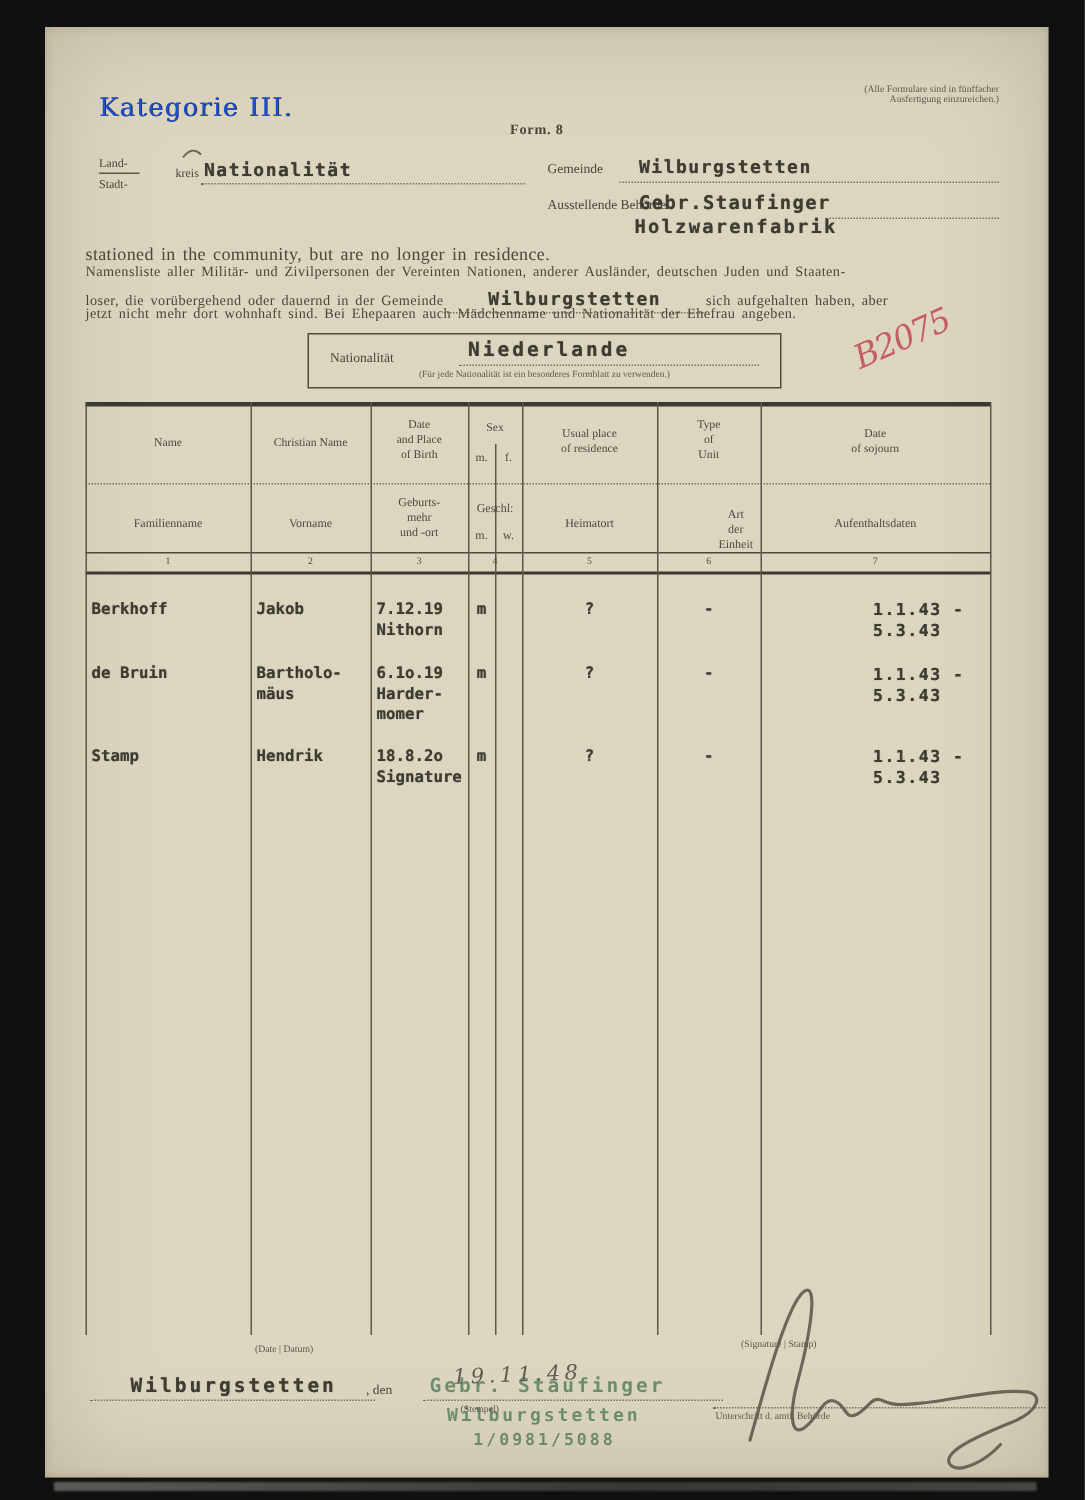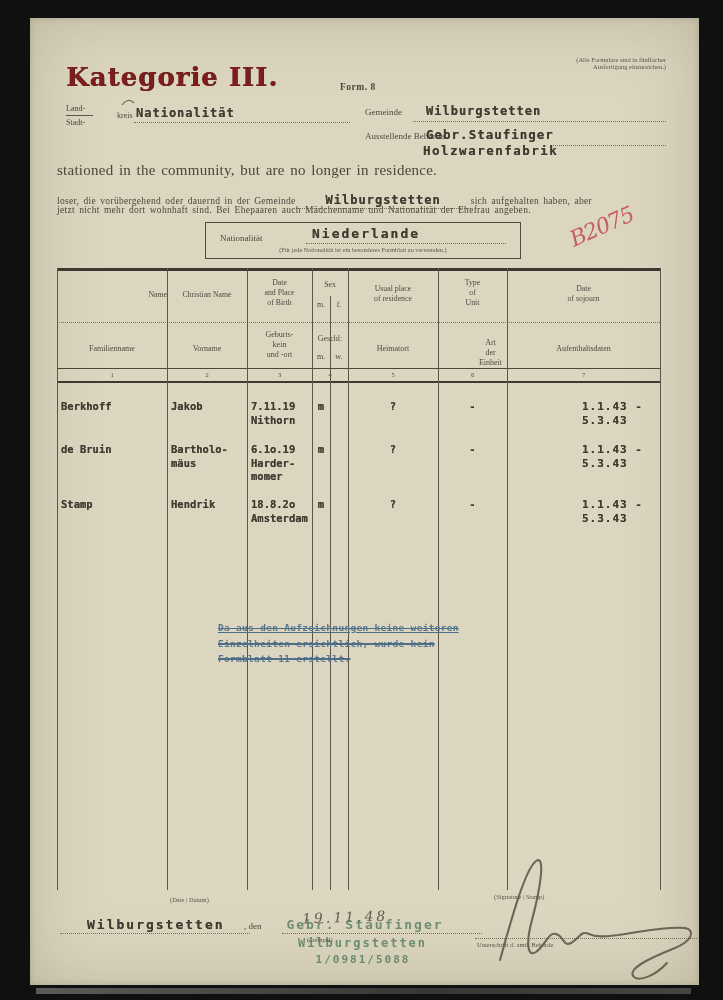--- a/index.html
+++ b/index.html
@@ -6,22 +6,22 @@
   *{box-sizing:border-box;}
   .stage{position:relative;width:723px;height:1000px;background:#101010;font-family:"Liberation Serif",serif;}
   .paper{position:absolute;left:30px;top:18px;width:669px;height:967px;background:#dcd6c1;
          box-shadow:inset 0 0 70px rgba(110,100,70,.28), inset 0 0 6px rgba(90,80,60,.25);
          overflow:hidden;color:#444034;}
   .abs{position:absolute;}
   .serif{font-family:"Liberation Serif",serif;color:#4a463a;}
   .typed{font-family:"DejaVu Sans Mono",monospace;font-weight:bold;color:#3e3b31;
          text-shadow:0 0 .6px rgba(62,59,49,.75);}
   .dottedline{border-bottom:1px dotted #776f5c;height:1px;}
-  .heading{font-family:"DejaVu Serif",serif;font-weight:bold;font-size:26px;letter-spacing:1px;
-           color:#7f1d1d;text-shadow:.5px 0 0 #2e2b24;}
+  .heading{font-family:"DejaVu Serif",serif;font-weight:normal;font-size:17px;letter-spacing:1px;
+           color:#1d4ed8;text-shadow:.5px 0 0 #2e2b24;}
   .small{font-size:6.5px;color:#5a564a;}
   .vline{position:absolute;width:1px;background:#5a564c;}
   .hline{position:absolute;height:1px;background:#4c4839;}
   .cell{position:absolute;text-align:center;line-height:10px;font-size:7.8px;color:#4d4940;}
   .bodycell{position:absolute;font-size:10.5px;line-height:13.5px;white-space:pre-line;}
   .note-struck{font-family:"DejaVu Sans Mono",monospace;font-weight:bold;font-size:9.5px;
                line-height:15.5px;color:#58788f;letter-spacing:.3px;white-space:nowrap;}
   .strike{text-decoration:line-through;text-decoration-thickness:1.6px;text-decoration-color:#4d6e86;}
   .strike-u{text-decoration:underline line-through;text-decoration-thickness:1.4px;text-decoration-color:#4d6e86;}
   .stamp-green{font-family:"DejaVu Sans Mono",monospace;font-weight:bold;color:#14532d;
@@ -53,21 +53,22 @@
     <div class="abs typed" style="left:106px;top:88px;font-size:12px;letter-spacing:1px;">Nationalität</div>
 
     <div class="abs serif" style="left:335px;top:89px;font-size:9px;">Gemeinde</div>
     <div class="abs dottedline" style="left:383px;top:103px;width:253px;"></div>
     <div class="abs typed" style="left:396px;top:86px;font-size:12px;letter-spacing:1px;">Wilburgstetten</div>
     <div class="abs serif" style="left:335px;top:113px;font-size:9px;">Ausstellende Behörde</div>
     <div class="abs dottedline" style="left:520px;top:127px;width:116px;"></div>
     <div class="abs typed" style="left:396px;top:109px;font-size:12.5px;letter-spacing:1px;">Gebr.Staufinger</div>
     <div class="abs typed" style="left:393px;top:125px;font-size:12.5px;letter-spacing:1.5px;">Holzwarenfabrik</div>
 
-    <div class="abs serif nowrap" style="left:27px;top:144px;font-size:15px;letter-spacing:.25px;word-spacing:1.5px;">stationed in the community, but are no longer in residence.</div>
+    <div class="abs serif nowrap" style="left:27px;top:144px;font-size:12px;letter-spacing:.25px;word-spacing:1.5px;">stationed in the community, but are no longer in residence.</div>
+    <div class="abs serif nowrap" style="left:27px;top:159px;font-size:9.5px;letter-spacing:.3px;word-spacing:1.6px;">Namensliste aller Militär- und Zivilpersonen der Vereinten Nationen, anderer Ausländer, deutschen Juden und Staaten-</div>
     <div class="abs nowrap" style="left:27px;top:172px;">
       <span class="serif" style="font-size:9.5px;letter-spacing:.3px;word-spacing:1.6px;">loser, die vorübergehend oder dauernd in der Gemeinde</span><span style="display:inline-block;border-bottom:1px dotted #776f5c;width:175px;text-align:center;vertical-align:baseline;"><span class="typed" style="font-size:12px;letter-spacing:1px;">Wilburgstetten</span></span><span class="serif" style="font-size:9.5px;letter-spacing:.3px;word-spacing:1.6px;">sich aufgehalten haben, aber</span>
     </div>
     <div class="abs serif nowrap" style="left:27px;top:187px;font-size:9.5px;letter-spacing:.3px;word-spacing:1.6px;">jetzt nicht mehr dort wohnhaft sind.  Bei Ehepaaren auch Mädchenname und Nationalität der Ehefrau angeben.</div>
 
     <div class="abs" style="left:175px;top:204px;width:316px;height:37px;border:1px solid #4f4b3f;">
       <div class="abs serif" style="left:14px;top:10px;font-size:9px;">Nationalität</div>
       <div class="abs dottedline" style="left:100px;top:20px;width:200px;"></div>
       <div class="abs typed" style="left:106px;top:3px;font-size:13px;letter-spacing:2px;">Niederlande</div>
       <div class="abs small serif nowrap" style="left:0;top:23px;width:100%;text-align:center;font-size:6.3px;">(Für jede Nationalität ist ein besonderes Formblatt zu verwenden.)</div>
@@ -85,61 +86,61 @@
       <div class="vline" style="left:0;top:0;height:622px;"></div>
       <div class="vline" style="left:110px;top:0;height:622px;"></div>
       <div class="vline" style="left:190px;top:0;height:622px;"></div>
       <div class="vline" style="left:255px;top:0;height:622px;"></div>
       <div class="vline" style="left:273px;top:28px;height:594px;"></div>
       <div class="vline" style="left:291px;top:0;height:622px;"></div>
       <div class="vline" style="left:381px;top:0;height:622px;"></div>
       <div class="vline" style="left:450px;top:0;height:622px;"></div>
       <div class="vline" style="left:603px;top:0;height:622px;"></div>
 
-      <div class="cell" style="left:0;top:22px;width:110px;white-space:pre-line;text-align:right;">Name</div>
+      <div class="cell" style="left:0;top:22px;width:110px;white-space:pre-line;">Name</div>
       <div class="cell" style="left:110px;top:22px;width:80px;white-space:pre-line;">Christian Name</div>
       <div class="cell" style="left:190px;top:10px;width:65px;white-space:pre-line;">Date
 and Place
 of Birth</div>
       <div class="cell" style="left:255px;top:12px;width:36px;">Sex</div>
       <div class="cell" style="left:255px;top:32px;width:18px;">m.</div>
       <div class="cell" style="left:273px;top:32px;width:18px;">f.</div>
       <div class="cell" style="left:291px;top:16px;width:90px;white-space:pre-line;">Usual place
 of residence</div>
       <div class="cell" style="left:381px;top:10px;width:69px;white-space:pre-line;">Type
 of
 Unit</div>
       <div class="cell" style="left:450px;top:16px;width:153px;white-space:pre-line;">Date
 of sojourn</div>
 
       <div class="cell" style="left:0;top:76px;width:110px;font-size:8px;">Familienname</div>
       <div class="cell" style="left:110px;top:76px;width:80px;font-size:8px;">Vorname</div>
       <div class="cell" style="left:190px;top:62px;width:65px;font-size:8px;white-space:pre-line;">Geburts-
-kein
+mehr
 und -ort</div>
       <div class="cell" style="left:255px;top:66px;width:36px;font-size:8px;">Geschl:</div>
       <div class="cell" style="left:255px;top:84px;width:18px;font-size:8px;">m.</div>
       <div class="cell" style="left:273px;top:84px;width:18px;font-size:8px;">w.</div>
       <div class="cell" style="left:291px;top:76px;width:90px;font-size:8px;">Heimatort</div>
       <div class="cell" style="left:381px;top:70px;width:69px;font-size:8px;white-space:pre-line;padding-left:36px;">Art
 der Einheit</div>
       <div class="cell" style="left:450px;top:76px;width:153px;font-size:8px;">Aufenthaltsdaten</div>
 
       <div class="cell" style="left:0;top:102px;width:110px;font-size:6.5px;">1</div>
       <div class="cell" style="left:110px;top:102px;width:80px;font-size:6.5px;">2</div>
       <div class="cell" style="left:190px;top:102px;width:65px;font-size:6.5px;">3</div>
       <div class="cell" style="left:255px;top:102px;width:36px;font-size:6.5px;">4</div>
       <div class="cell" style="left:291px;top:102px;width:90px;font-size:6.5px;">5</div>
       <div class="cell" style="left:381px;top:102px;width:69px;font-size:6.5px;">6</div>
       <div class="cell" style="left:450px;top:102px;width:153px;font-size:6.5px;">7</div>
 
       <div>
         <div class="bodycell typed" style="left:4px;top:132px;width:102px;">Berkhoff</div>
         <div class="bodycell typed" style="left:114px;top:132px;width:74px;">Jakob</div>
-        <div class="bodycell typed" style="left:194px;top:132px;width:60px;">7.11.19
+        <div class="bodycell typed" style="left:194px;top:132px;width:60px;">7.12.19
 Nithorn</div>
         <div class="bodycell typed" style="left:255px;top:132px;width:18px;text-align:center;">m</div>
         <div class="bodycell typed" style="left:291px;top:132px;width:90px;text-align:center;">?</div>
         <div class="bodycell typed" style="left:381px;top:132px;width:69px;text-align:center;">-</div>
         <div class="bodycell typed" style="left:525px;top:132px;width:78px;font-size:11px;letter-spacing:1px;">1.1.43 -
 5.3.43</div>
       </div>
 
       <div>
         <div class="bodycell typed" style="left:4px;top:175px;width:102px;">de Bruin</div>
@@ -152,33 +153,28 @@
         <div class="bodycell typed" style="left:291px;top:175px;width:90px;text-align:center;">?</div>
         <div class="bodycell typed" style="left:381px;top:175px;width:69px;text-align:center;">-</div>
         <div class="bodycell typed" style="left:525px;top:175px;width:78px;font-size:11px;letter-spacing:1px;">1.1.43 -
 5.3.43</div>
       </div>
 
       <div>
         <div class="bodycell typed" style="left:4px;top:230px;width:102px;">Stamp</div>
         <div class="bodycell typed" style="left:114px;top:230px;width:74px;">Hendrik</div>
         <div class="bodycell typed" style="left:194px;top:230px;width:62px;">18.8.2o
-Amsterdam</div>
+Signature</div>
         <div class="bodycell typed" style="left:255px;top:230px;width:18px;text-align:center;">m</div>
         <div class="bodycell typed" style="left:291px;top:230px;width:90px;text-align:center;">?</div>
         <div class="bodycell typed" style="left:381px;top:230px;width:69px;text-align:center;">-</div>
         <div class="bodycell typed" style="left:525px;top:230px;width:78px;font-size:11px;letter-spacing:1px;">1.1.43 -
 5.3.43</div>
       </div>
 
-      <div class="abs" style="left:161px;top:352px;">
-        <div class="note-struck strike-u">Da aus den Aufzeichnungen keine weiteren</div>
-        <div class="note-struck strike">Einzelheiten ersichtlich, wurde kein</div>
-        <div class="note-struck strike">Formblatt 11 erstellt.</div>
-      </div>
     </div>
 
     <div class="abs small serif" style="left:140px;top:878px;">(Date | Datum)</div>
     <div class="abs small serif" style="left:464px;top:875px;">(Signature | Stamp)</div>
 
     <div class="abs stamp-green" style="left:240px;top:899px;width:190px;font-size:13px;">Gebr. Staufinger</div>
     <div class="abs stamp-green" style="left:250px;top:918px;width:165px;font-size:12px;">Wilburgstetten</div>
     <div class="abs stamp-green" style="left:258px;top:935px;width:150px;font-size:11px;">1/0981/5088</div>
 
     <div class="abs typed" style="left:57px;top:899px;font-size:13px;letter-spacing:2px;">Wilburgstetten</div>

